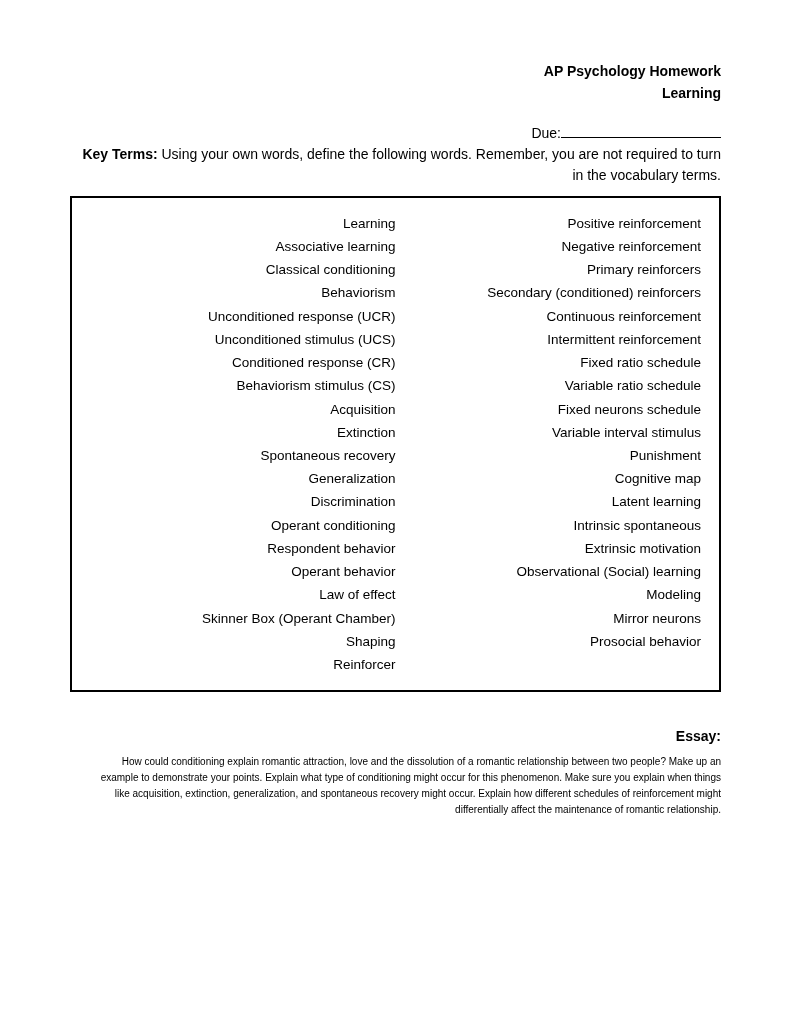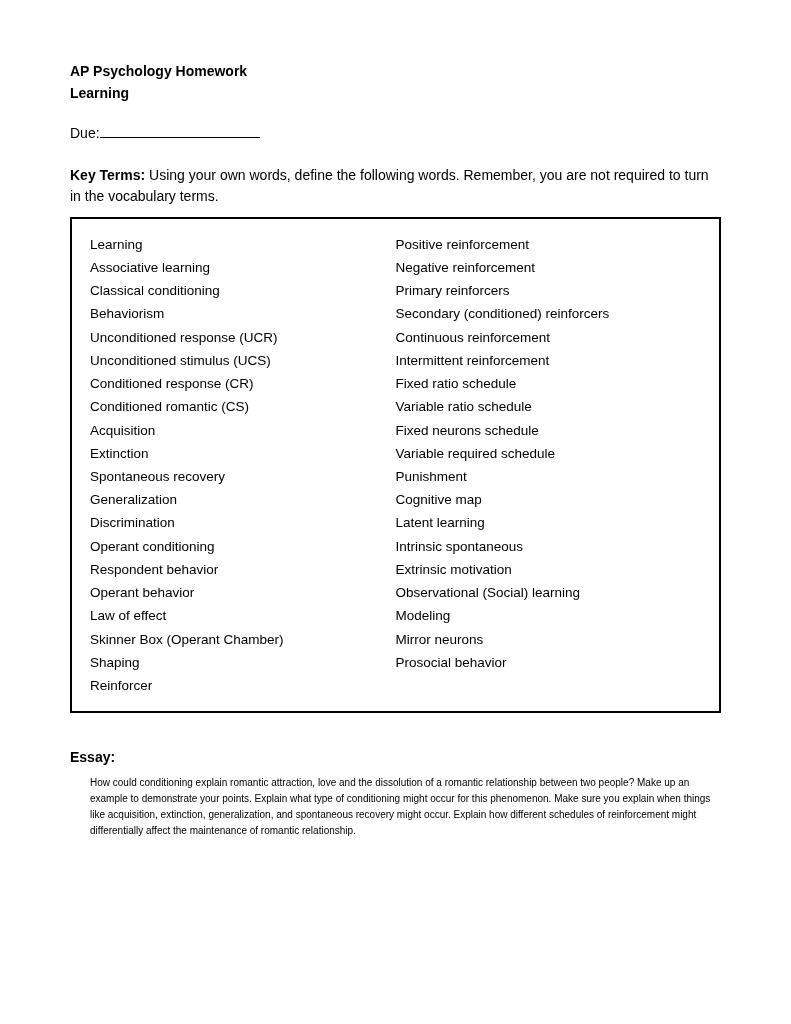--- a/index.html
+++ b/index.html
@@ -1,18 +1,19 @@
 <!DOCTYPE html>
 <html><head>
   <meta charset="utf-8">
   <style>
     * {
       margin: 0;
       padding: 0;
       box-sizing: border-box;
+      text-align: right;
     }
 
     body {
       background: #ffffff;
       font-family: Arial, Helvetica, sans-serif;
       font-size: 14px;
       color: #000000;
       width: 791px;
       min-height: 1024px;
       padding: 60px 70px;
@@ -20,21 +21,21 @@
 
     .header-title {
       font-weight: bold;
       font-size: 14px;
       line-height: 1.6;
       margin-bottom: 20px;
     }
 
     .due-line {
       font-size: 14px;
-      margin-bottom: 24px;
+      margin-bottom: 3px;
     }
 
     .due-underline {
       display: inline-block;
       width: 160px;
       border-bottom: 1px solid #000;
     }
 
     .key-terms-intro {
       font-size: 14px;
@@ -101,21 +102,21 @@
 
 <div class="terms-box">
   <div class="terms-column" id="left-col">
       <div class="term-item">Learning</div>
       <div class="term-item">Associative learning</div>
       <div class="term-item">Classical conditioning</div>
       <div class="term-item">Behaviorism</div>
       <div class="term-item">Unconditioned response (UCR)</div>
       <div class="term-item">Unconditioned stimulus (UCS)</div>
       <div class="term-item">Conditioned response (CR)</div>
-      <div class="term-item">Conditioned romantic (CS)</div>
+      <div class="term-item">Behaviorism stimulus (CS)</div>
       <div class="term-item">Acquisition</div>
       <div class="term-item">Extinction</div>
       <div class="term-item">Spontaneous recovery</div>
       <div class="term-item">Generalization</div>
       <div class="term-item">Discrimination</div>
       <div class="term-item">Operant conditioning</div>
       <div class="term-item">Respondent behavior</div>
       <div class="term-item">Operant behavior</div>
       <div class="term-item">Law of effect</div>
       <div class="term-item">Skinner Box (Operant Chamber)</div>
@@ -125,21 +126,21 @@
   <div class="terms-column" id="right-col">
       <div class="term-item">Positive reinforcement</div>
       <div class="term-item">Negative reinforcement</div>
       <div class="term-item">Primary reinforcers</div>
       <div class="term-item">Secondary (conditioned) reinforcers</div>
       <div class="term-item">Continuous reinforcement</div>
       <div class="term-item">Intermittent reinforcement</div>
       <div class="term-item">Fixed ratio schedule</div>
       <div class="term-item">Variable ratio schedule</div>
       <div class="term-item">Fixed neurons schedule</div>
-      <div class="term-item">Variable required schedule</div>
+      <div class="term-item">Variable interval stimulus</div>
       <div class="term-item">Punishment</div>
       <div class="term-item">Cognitive map</div>
       <div class="term-item">Latent learning</div>
       <div class="term-item">Intrinsic spontaneous</div>
       <div class="term-item">Extrinsic motivation</div>
       <div class="term-item">Observational (Social) learning</div>
       <div class="term-item">Modeling</div>
       <div class="term-item">Mirror neurons</div>
       <div class="term-item">Prosocial behavior</div>
     </div>

